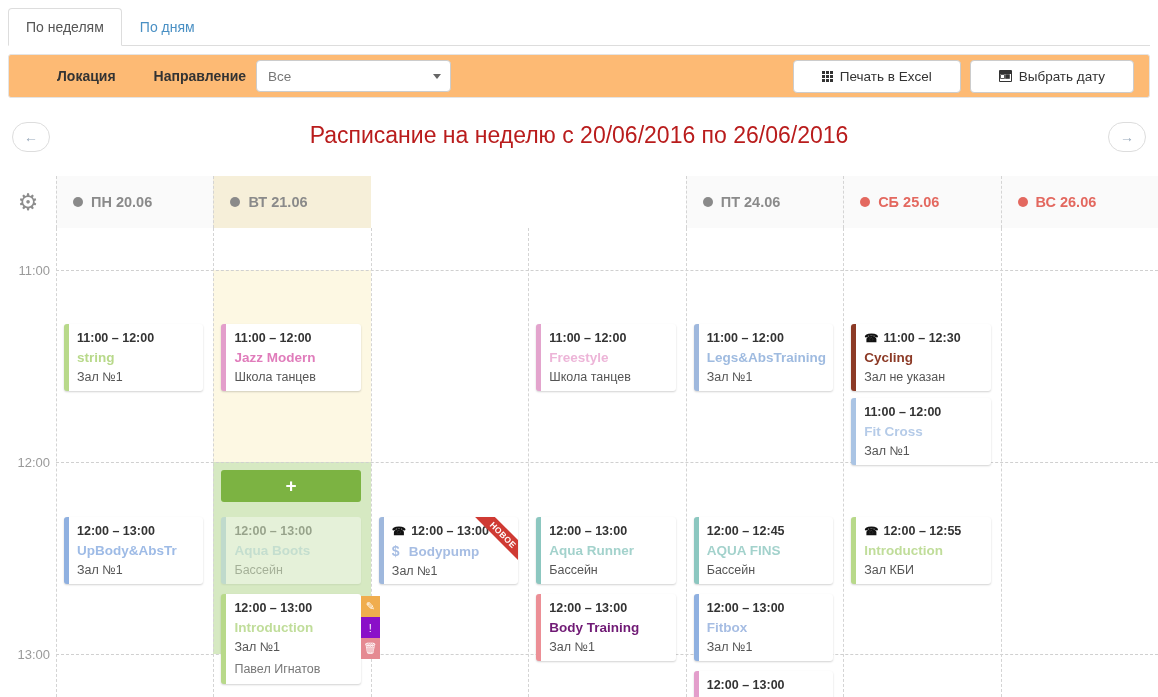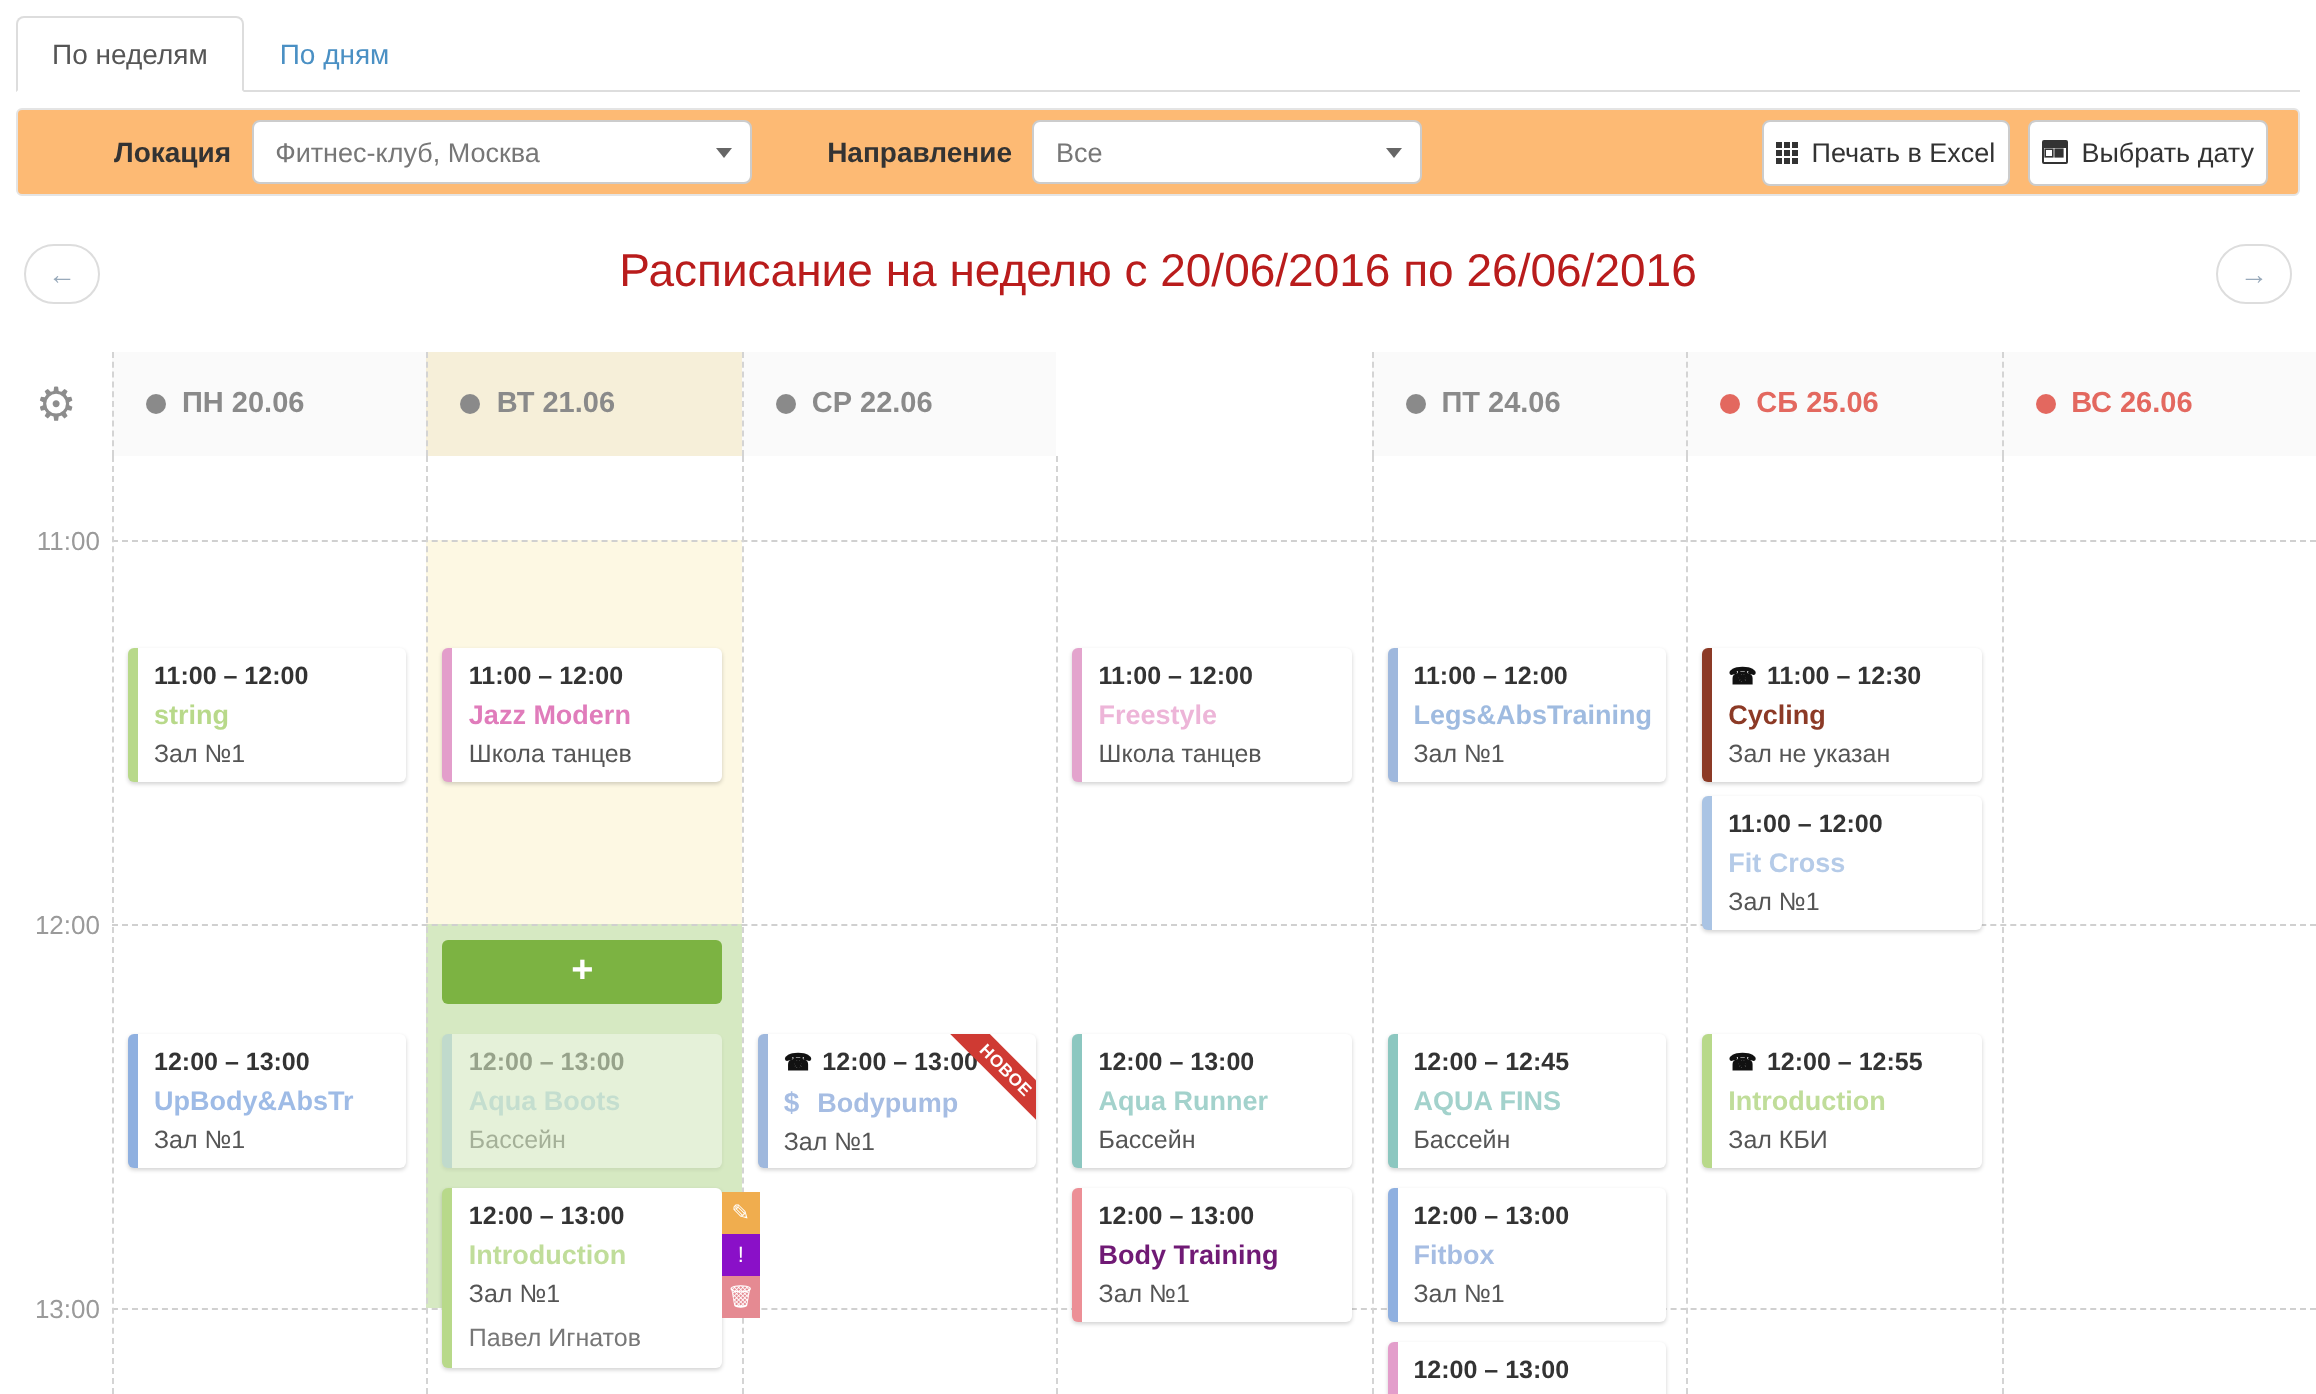--- a/index.html
+++ b/index.html
@@ -66,21 +66,21 @@
     border-left: 4px solid transparent;
     border-right: 4px solid transparent;
     border-top: 5px solid #666;
   }
   .btn {
     height: 33px;
     background: #fff;
     border: 1px solid #ccc;
     border-radius: 4px;
     display: flex; align-items: center; gap: 7px;
-    padding: 0 6px;
+    padding: 0 28px;
     font-size: 13.5px;
     color: #333;
     cursor: pointer;
     white-space: nowrap;
   }
   .ico-grid { display: grid; grid-template-columns: repeat(3,3px); grid-template-rows: repeat(3,3px); gap: 1px; }
   .ico-grid i { background: #333; display: block; }
   .ico-cal {
     width: 13px; height: 12px; border: 1.6px solid #333;
     border-top-width: 4px; border-radius: 1px; position: relative;
@@ -247,24 +247,20 @@
 </head>
 <body>
 
 <div class="tabs">
   <div class="tab active">По неделям</div>
   <div class="tab">По дням</div>
 </div>
 
 <div class="filterbar">
   <div class="flabel" style="margin-left:48px">Локация</div>
-  <div class="selwrap" style="margin-left:10px;width:250px">
-    <span>Фитнес-клуб, Москва</span>
-    <span class="caret"></span>
-  </div>
 
   <div class="flabel" style="margin-left:38px">Направление</div>
   <div class="selwrap" style="margin-left:10px;width:195px">
     <span>Все</span>
     <span class="caret"></span>
   </div>
 
   <div class="btn" style="margin-left:auto">
     <span class="ico-grid">
         <i></i>
@@ -298,24 +294,20 @@
   </div>
 
   <div class="headrow" id="headrow">
       <div class="dayhead" style="left: 0px; width: 157.429px;">
         <span class="dot"></span>
         <span>ПН 20.06</span>
       </div>
       <div class="dayhead sel" style="left: 157.429px; width: 157.429px;">
         <span class="dot"></span>
         <span>ВТ 21.06</span>
-      </div>
-      <div class="dayhead" style="left: 314.857px; width: 157.429px;">
-        <span class="dot"></span>
-        <span>СР 22.06</span>
       </div>
       <div class="dayhead" style="left: 629.714px; width: 157.429px;">
         <span class="dot"></span>
         <span>ПТ 24.06</span>
       </div>
       <div class="dayhead weekend" style="left: 787.143px; width: 157.429px;">
         <span class="dot"></span>
         <span>СБ 25.06</span>
       </div>
       <div class="dayhead weekend" style="left: 944.571px; width: 157.429px;">

